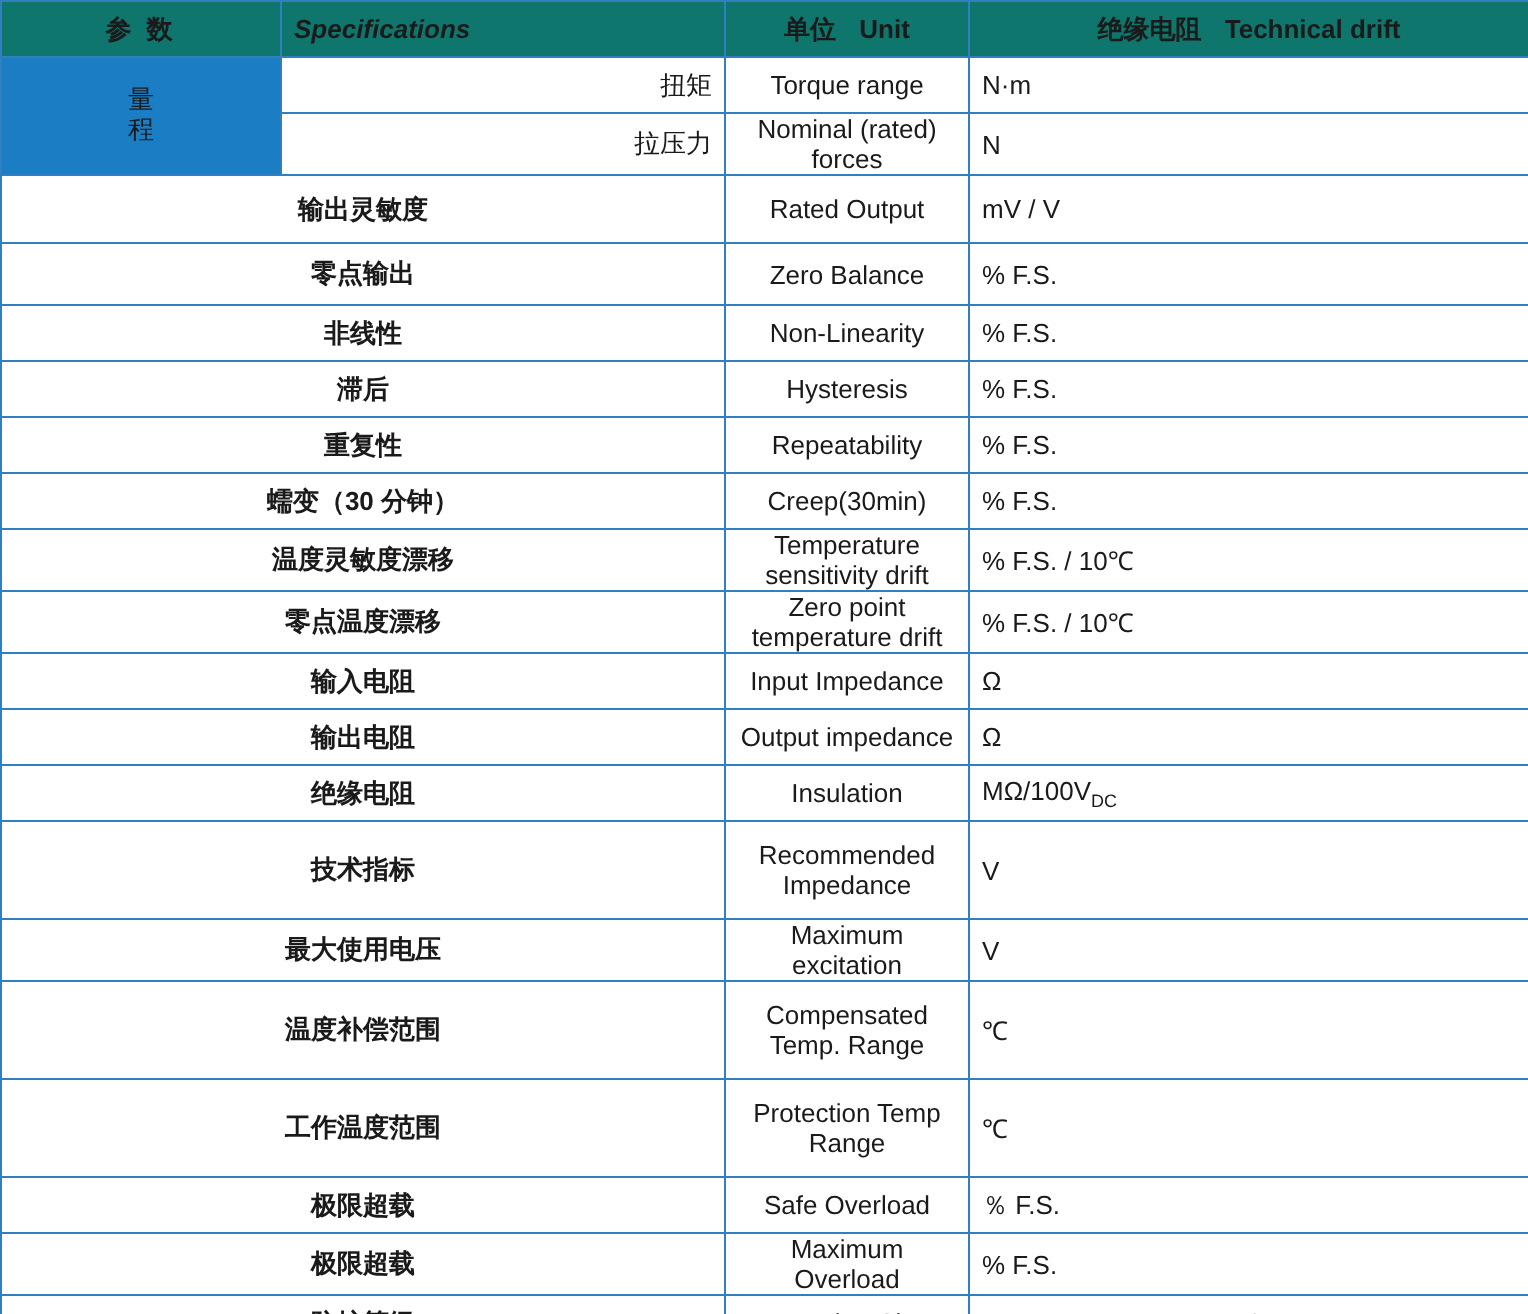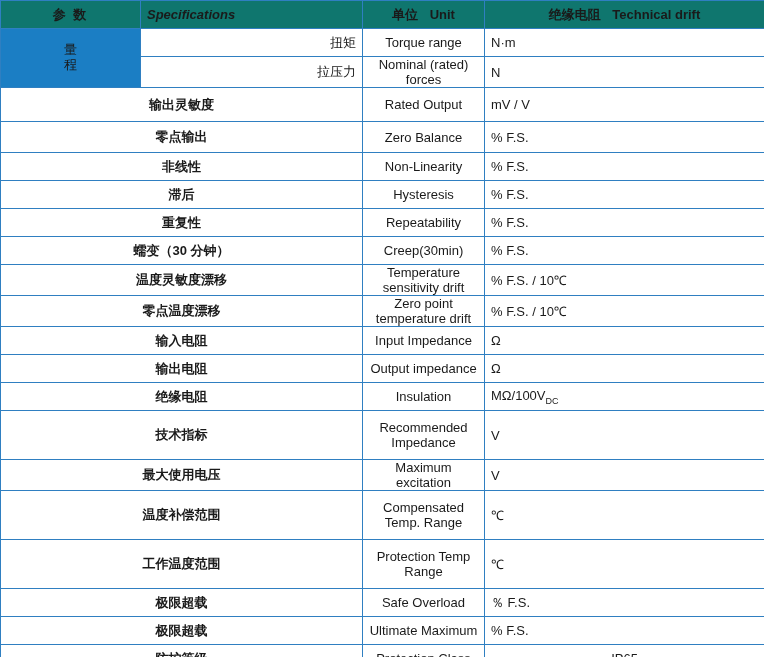--- a/index.html
+++ b/index.html
@@ -223,21 +223,21 @@
         <td class="data">-20 ～ +60</td>
       </tr>
       <tr>
         <td class="param" colspan="2">极限超载</td>
         <td class="spec">Safe Overload</td>
         <td class="unit nowrap">％ F.S.</td>
         <td class="data">120</td>
       </tr>
       <tr>
         <td class="param" colspan="2">极限超载</td>
-        <td class="spec">Ultimate Maximum</td>
+        <td class="spec">Maximum Overload</td>
         <td class="unit nowrap">% F.S.</td>
         <td class="data">150</td>
       </tr>
       <tr>
         <td class="param" colspan="2">防护等级</td>
         <td class="spec">Protection Class</td>
         <td class="data" colspan="2">IP65</td>
       </tr>
     </tbody>
 </table>

